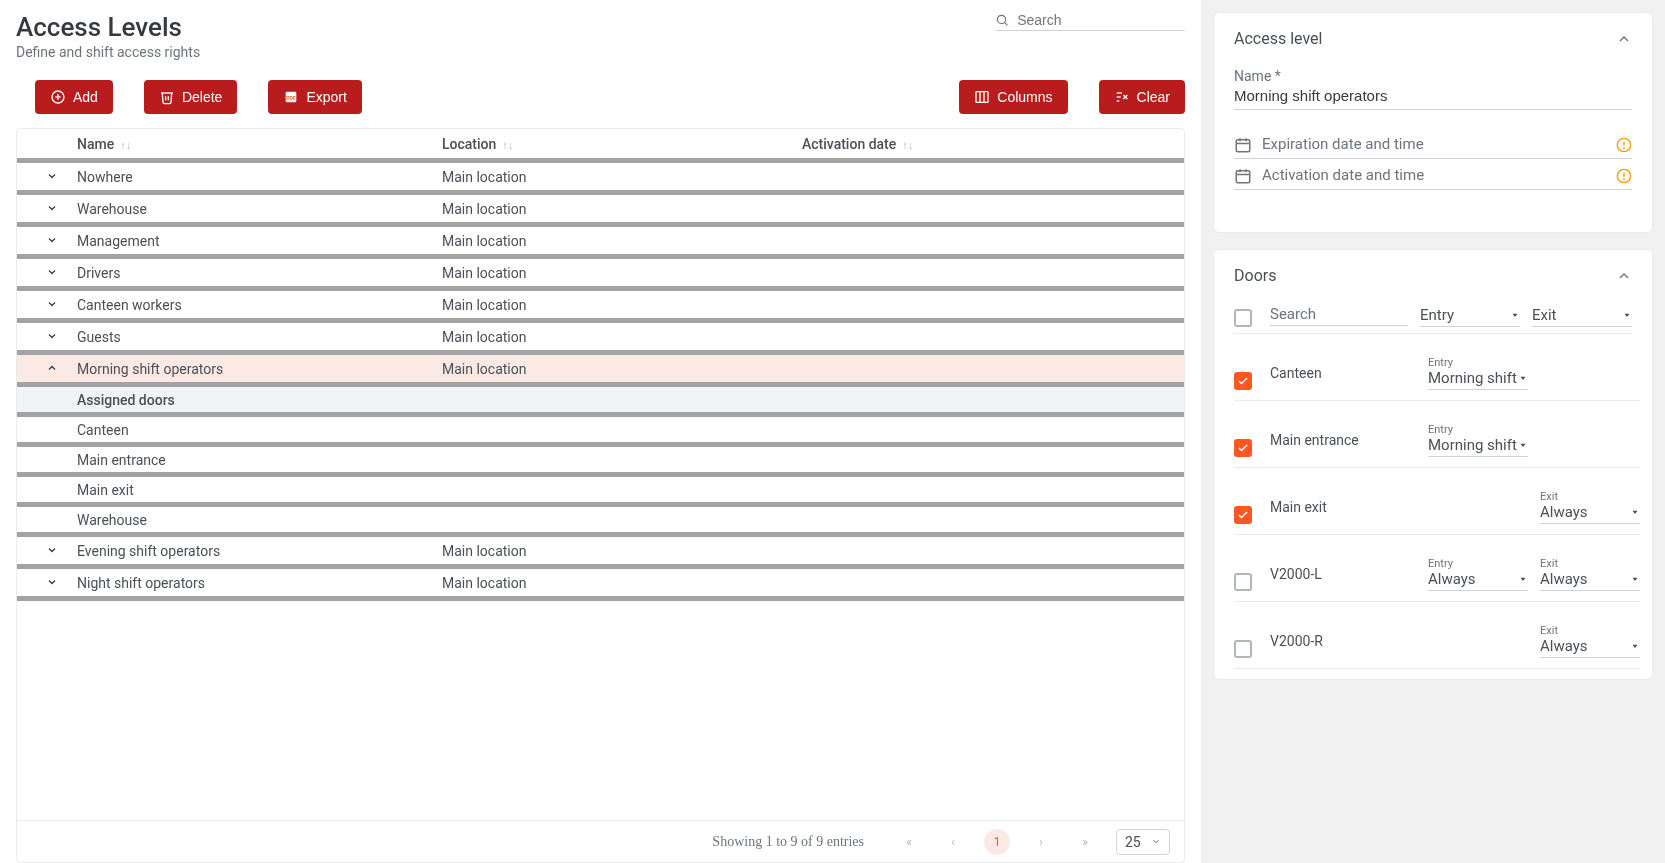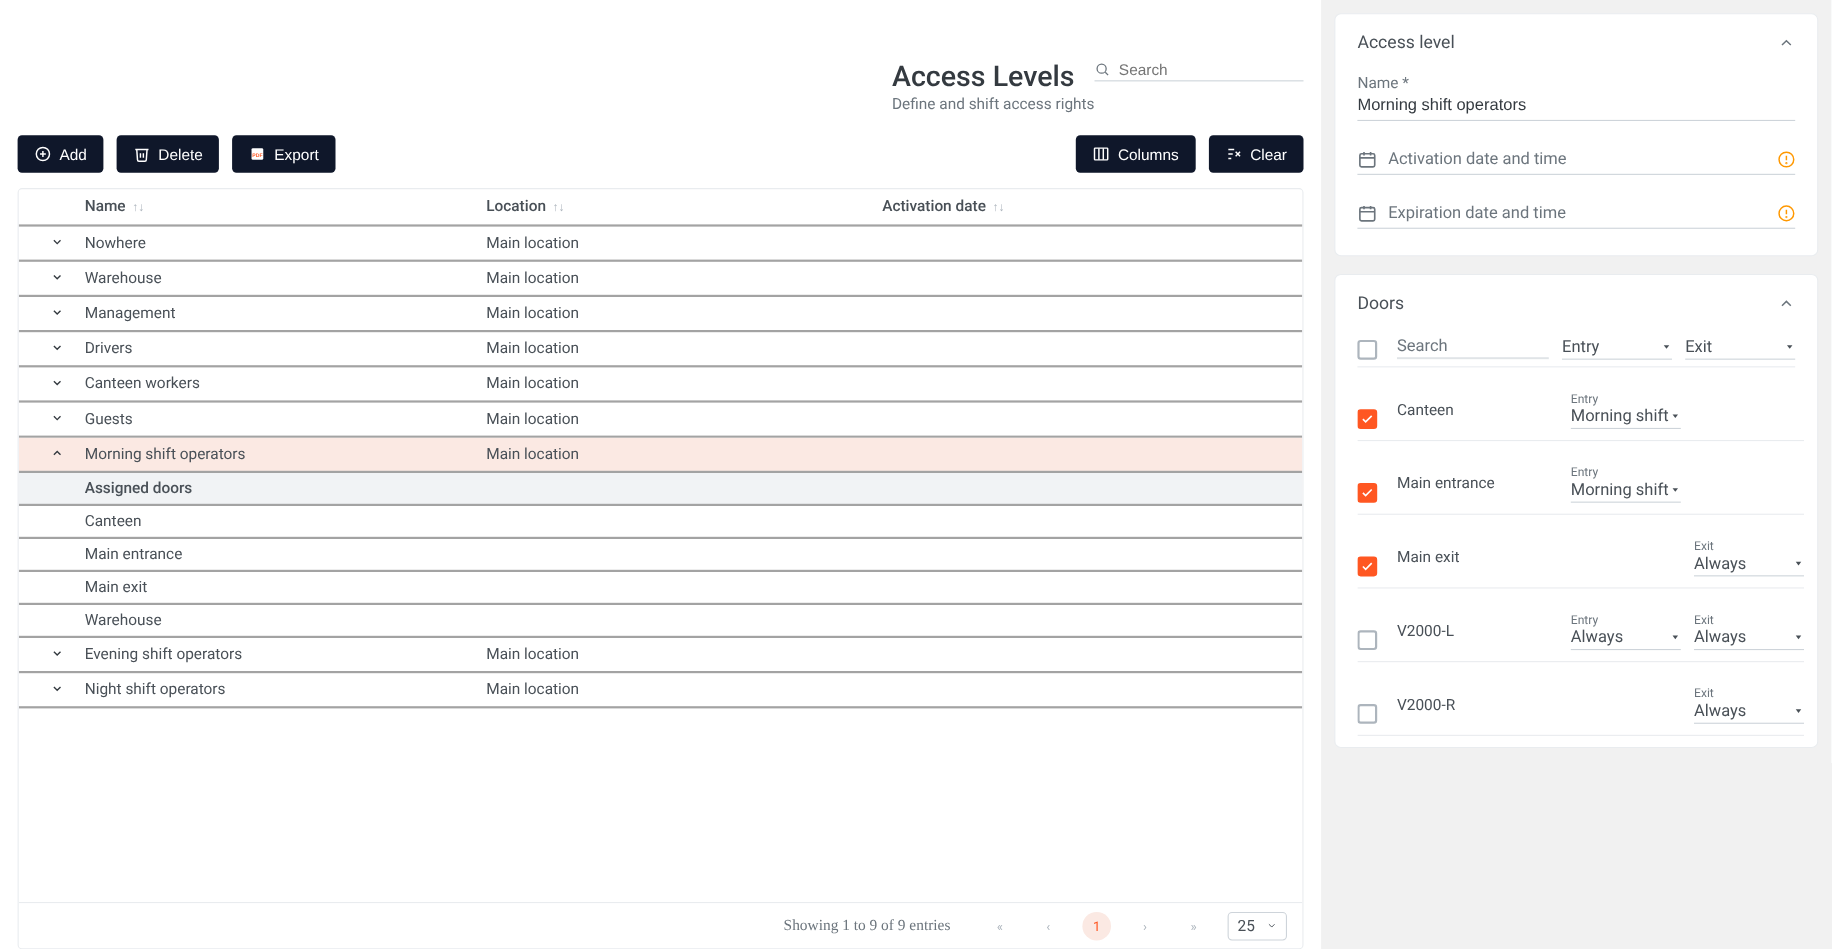--- a/index.html
+++ b/index.html
@@ -42,23 +42,22 @@
 .card-header {
   display: flex;
   justify-content: space-between;
   align-items: center;
   color: #495057;
   font-size: 16px;
   margin-bottom: 20px;
 }
 .header-row {
   display: flex;
-  justify-content: flex-end;
+  justify-content: space-between;
   align-items: flex-start;
-  margin-top: 43px;
 }
 .page-title {
   font-size: 26px;
   font-weight: 500;
   color: #343a40;
 }
 .page-subtitle {
   font-size: 14px;
   color: #6c757d;
   margin-top: 2px;
@@ -79,29 +78,30 @@
   width: 100%;
   background: transparent;
 }
 .toolbar-row {
   display: flex;
   justify-content: space-between;
   margin: 20px 0 14px 0;
 }
 .btn-group { display: flex; gap: 12px; }
 .btn {
-  background: #0f172a;
+  background: #b91c1c;
   color: #fff;
   border: none;
   border-radius: 4px;
   padding: 9px 15px;
   font-size: 14px;
   cursor: pointer;
   display: inline-flex;
   gap: 7px;
+  margin-left: 19px;
 }
 .btn svg { width: 16px; height: 16px; }
 .btn-text {
   background: none;
   color: #ff5722;
   border: none;
   font-size: 14px;
   cursor: pointer;
   padding: 9px 15px;
 }
@@ -109,21 +109,21 @@
   border: 1px solid #e9ecef;
   border-radius: 4px;
   flex: 1;
   display: flex;
   flex-direction: column;
   overflow: hidden;
 }
 .thead, .trow, .subhead, .subrow {
   display: grid;
   align-items: center;
-  border-bottom: 2px solid #a3a3a3;
+  border-bottom: 5px solid #a3a3a3;
 }
 .thead, .trow {
   grid-template-columns: 50px 365px 360px 1fr;
   padding: 0 10px;
 }
 .thead { height: 34px; font-weight: 500; color: #495057;}
 .trow { height: 32px; cursor: pointer; }
 .trow.selected { background: #fbe9e3; }
 .thead .hname, .trow .hname { padding-left: 0; }
 .sort-icon { font-size: 11px; margin-left: 6px; color: #adb5bd;}
@@ -430,42 +430,42 @@
       <div class="card-header">
         <span>Access level</span>
         <svg width="16" height="16" viewBox="0 0 24 24" fill="none" stroke="#6c757d" stroke-width="2">
             <polyline points="18 15 12 9 6 15"></polyline>
           </svg>
       </div>
       <div class="field">
         <span class="flabel">Name *</span>
         <input type="text" value="Morning shift operators" style="">
       </div>
+      <div class="field" style="margin-bottom:4px;">
+        <svg class="cal-icon" viewBox="0 0 24 24" fill="none" stroke="currentColor" stroke-width="2">
+            <rect x="3" y="5" width="18" height="16" rx="2"></rect>
+            <line x1="3" y1="10" x2="21" y2="10"></line>
+            <line x1="8" y1="3" x2="8" y2="7"></line>
+            <line x1="16" y1="3" x2="16" y2="7"></line>
+          </svg>
+        <div class="placeholder">Expiration date and time</div>
+        <svg class="warn" viewBox="0 0 24 24" fill="none" stroke="currentColor" stroke-width="2">
+            <circle cx="12" cy="12" r="10"></circle>
+            <line x1="12" y1="7" x2="12" y2="13"></line>
+            <circle cx="12" cy="17" r="0.5" fill="currentColor"></circle>
+          </svg>
+      </div>
       <div class="field">
         <svg class="cal-icon" viewBox="0 0 24 24" fill="none" stroke="currentColor" stroke-width="2">
             <rect x="3" y="5" width="18" height="16" rx="2"></rect>
             <line x1="3" y1="10" x2="21" y2="10"></line>
             <line x1="8" y1="3" x2="8" y2="7"></line>
             <line x1="16" y1="3" x2="16" y2="7"></line>
           </svg>
         <div class="placeholder">Activation date and time</div>
-        <svg class="warn" viewBox="0 0 24 24" fill="none" stroke="currentColor" stroke-width="2">
-            <circle cx="12" cy="12" r="10"></circle>
-            <line x1="12" y1="7" x2="12" y2="13"></line>
-            <circle cx="12" cy="17" r="0.5" fill="currentColor"></circle>
-          </svg>
-      </div>
-      <div class="field" style="margin-bottom:4px;">
-        <svg class="cal-icon" viewBox="0 0 24 24" fill="none" stroke="currentColor" stroke-width="2">
-            <rect x="3" y="5" width="18" height="16" rx="2"></rect>
-            <line x1="3" y1="10" x2="21" y2="10"></line>
-            <line x1="8" y1="3" x2="8" y2="7"></line>
-            <line x1="16" y1="3" x2="16" y2="7"></line>
-          </svg>
-        <div class="placeholder">Expiration date and time</div>
         <svg class="warn" viewBox="0 0 24 24" fill="none" stroke="currentColor" stroke-width="2">
             <circle cx="12" cy="12" r="10"></circle>
             <line x1="12" y1="7" x2="12" y2="13"></line>
             <circle cx="12" cy="17" r="0.5" fill="currentColor"></circle>
           </svg>
       </div>
     </div>
 
     <div class="card" style="padding-bottom:10px;">
       <div class="card-header">

